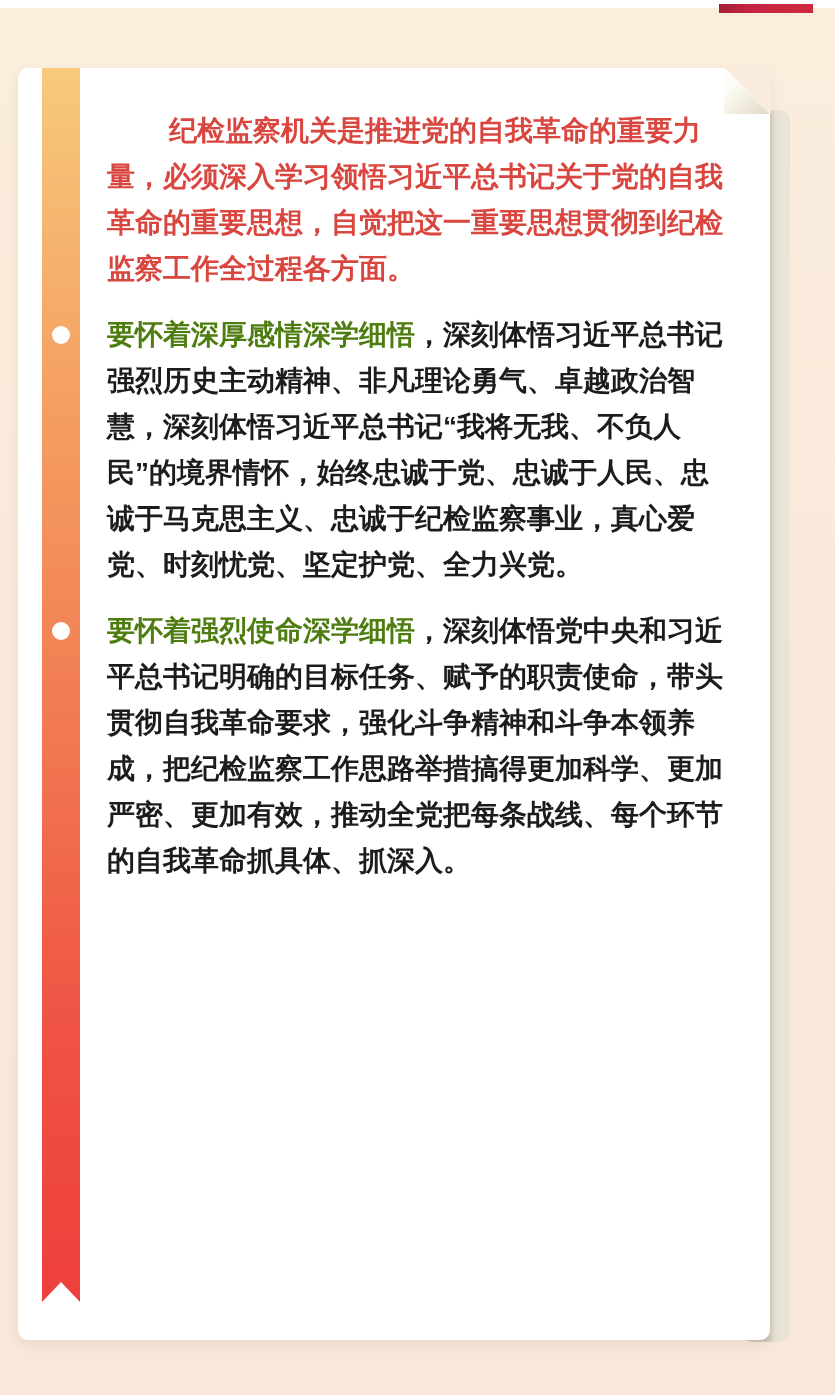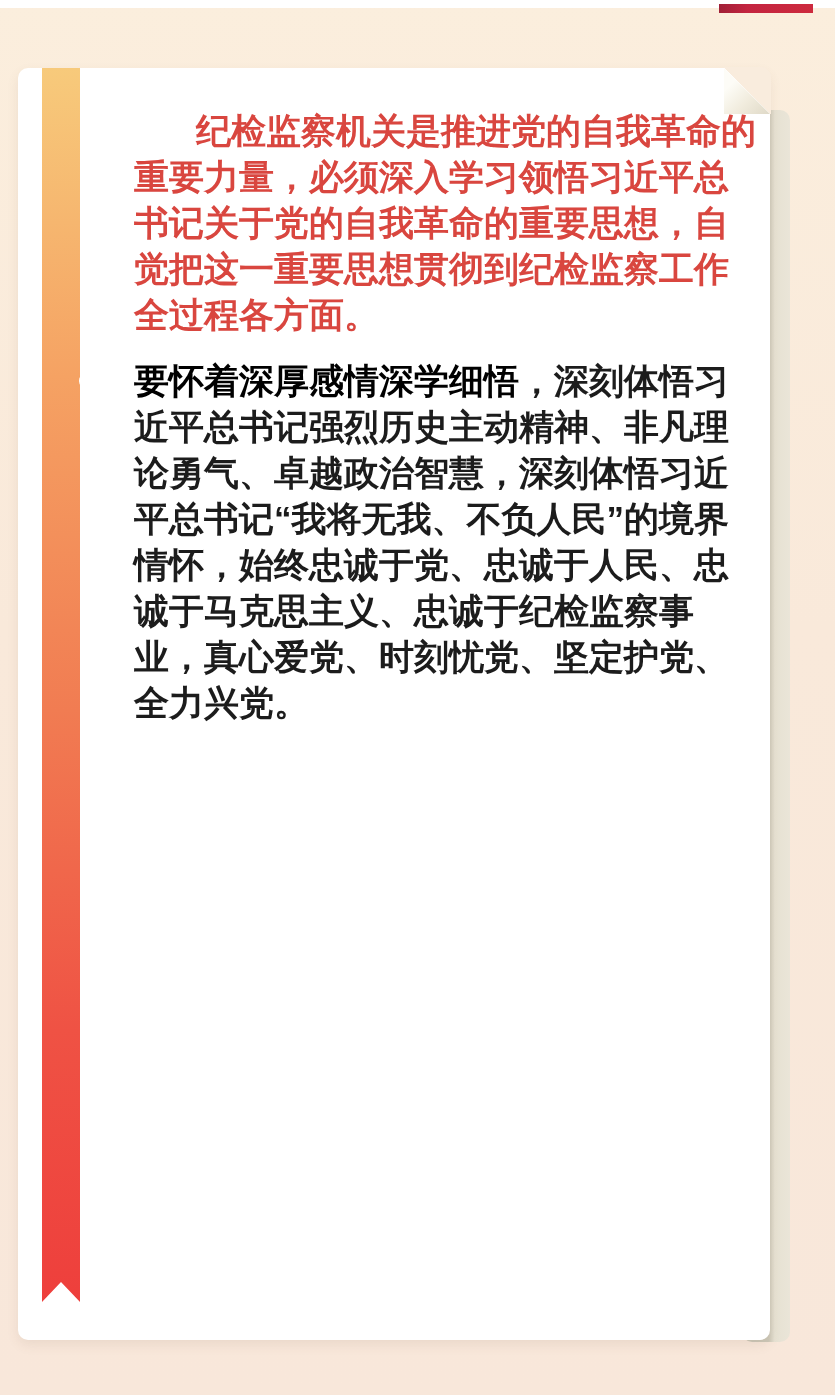--- a/index.html
+++ b/index.html
@@ -57,46 +57,45 @@
     width: 38px; height: 1234px;
     background: linear-gradient(180deg,
       #f7ca7b 0%, #f5a263 25%, #f17c52 52%, #ef5244 78%, #ee3f3c 100%);
     clip-path: polygon(0 0, 100% 0, 100% 100%, 50% calc(100% - 20px), 0 100%);
   }
   .content {
     position: relative;
     box-sizing: border-box;
     width: 751px; height: 1272px;
     padding: 40px 38px 22px 89px;
-    font-size: 35px;
+    font-size: 28px;
     line-height: 46px;
     font-weight: 700;
     letter-spacing: 0px;
     color: #1c1c1c;
-    margin-left: 27px;
   }
   .content p { margin: 0; }
   .intro {
     color: #d9463f;
     text-indent: 62px;
     margin-bottom: 20px !important;
   }
   .bullet {
     position: relative;
     margin-bottom: 20px;
   }
   .bullet:last-child { margin-bottom: 0; }
   .bullet .dot {
     position: absolute;
     left: -55px; top: 14px;
     width: 18px; height: 18px;
     border-radius: 50%;
     background: #ffffff;
   }
-  .bullet .lead { color: #000000; }
+  .bullet .lead { color: #4d7c0f; }
 </style>
 </head>
 <body>
 
 <div class="stage">
   <div class="top-strip"></div>
   <div class="top-bar"></div>
   <div class="sheet-behind"></div>
 
   <div class="card">
@@ -104,18 +103,22 @@
 
     <div class="content">
       <p class="intro">纪检监察机关是推进党的自我革命的重要力量，必须深入学习领悟习近平总书记关于党的自我革命的重要思想，自觉把这一重要思想贯彻到纪检监察工作全过程各方面。</p>
 
       <div class="bullet">
         <span class="dot"></span>
         <p><span class="lead">要怀着深厚感情深学细悟</span><span>，深刻体悟习近平总书记强烈历史主动精神、非凡理论勇气、卓越政治智慧，深刻体悟习近平总书记“我将无我、不负人民”的境界情怀，始终忠诚于党、忠诚于人民、忠诚于马克思主义、忠诚于纪检监察事业，真心爱党、时刻忧党、坚定护党、全力兴党。</span></p>
       </div>
 
 
+      <div class="bullet">
+        <span class="dot"></span>
+        <p><span class="lead">要怀着强烈使命深学细悟</span><span>，深刻体悟党中央和习近平总书记明确的目标任务、赋予的职责使命，带头贯彻自我革命要求，强化斗争精神和斗争本领养成，把纪检监察工作思路举措搞得更加科学、更加严密、更加有效，推动全党把每条战线、每个环节的自我革命抓具体、抓深入。</span></p>
+      </div>
     </div>
 
     <div class="corner-cut"></div>
     <div class="corner-fold"></div>
   </div>
 </div>
 
 </body></html>

